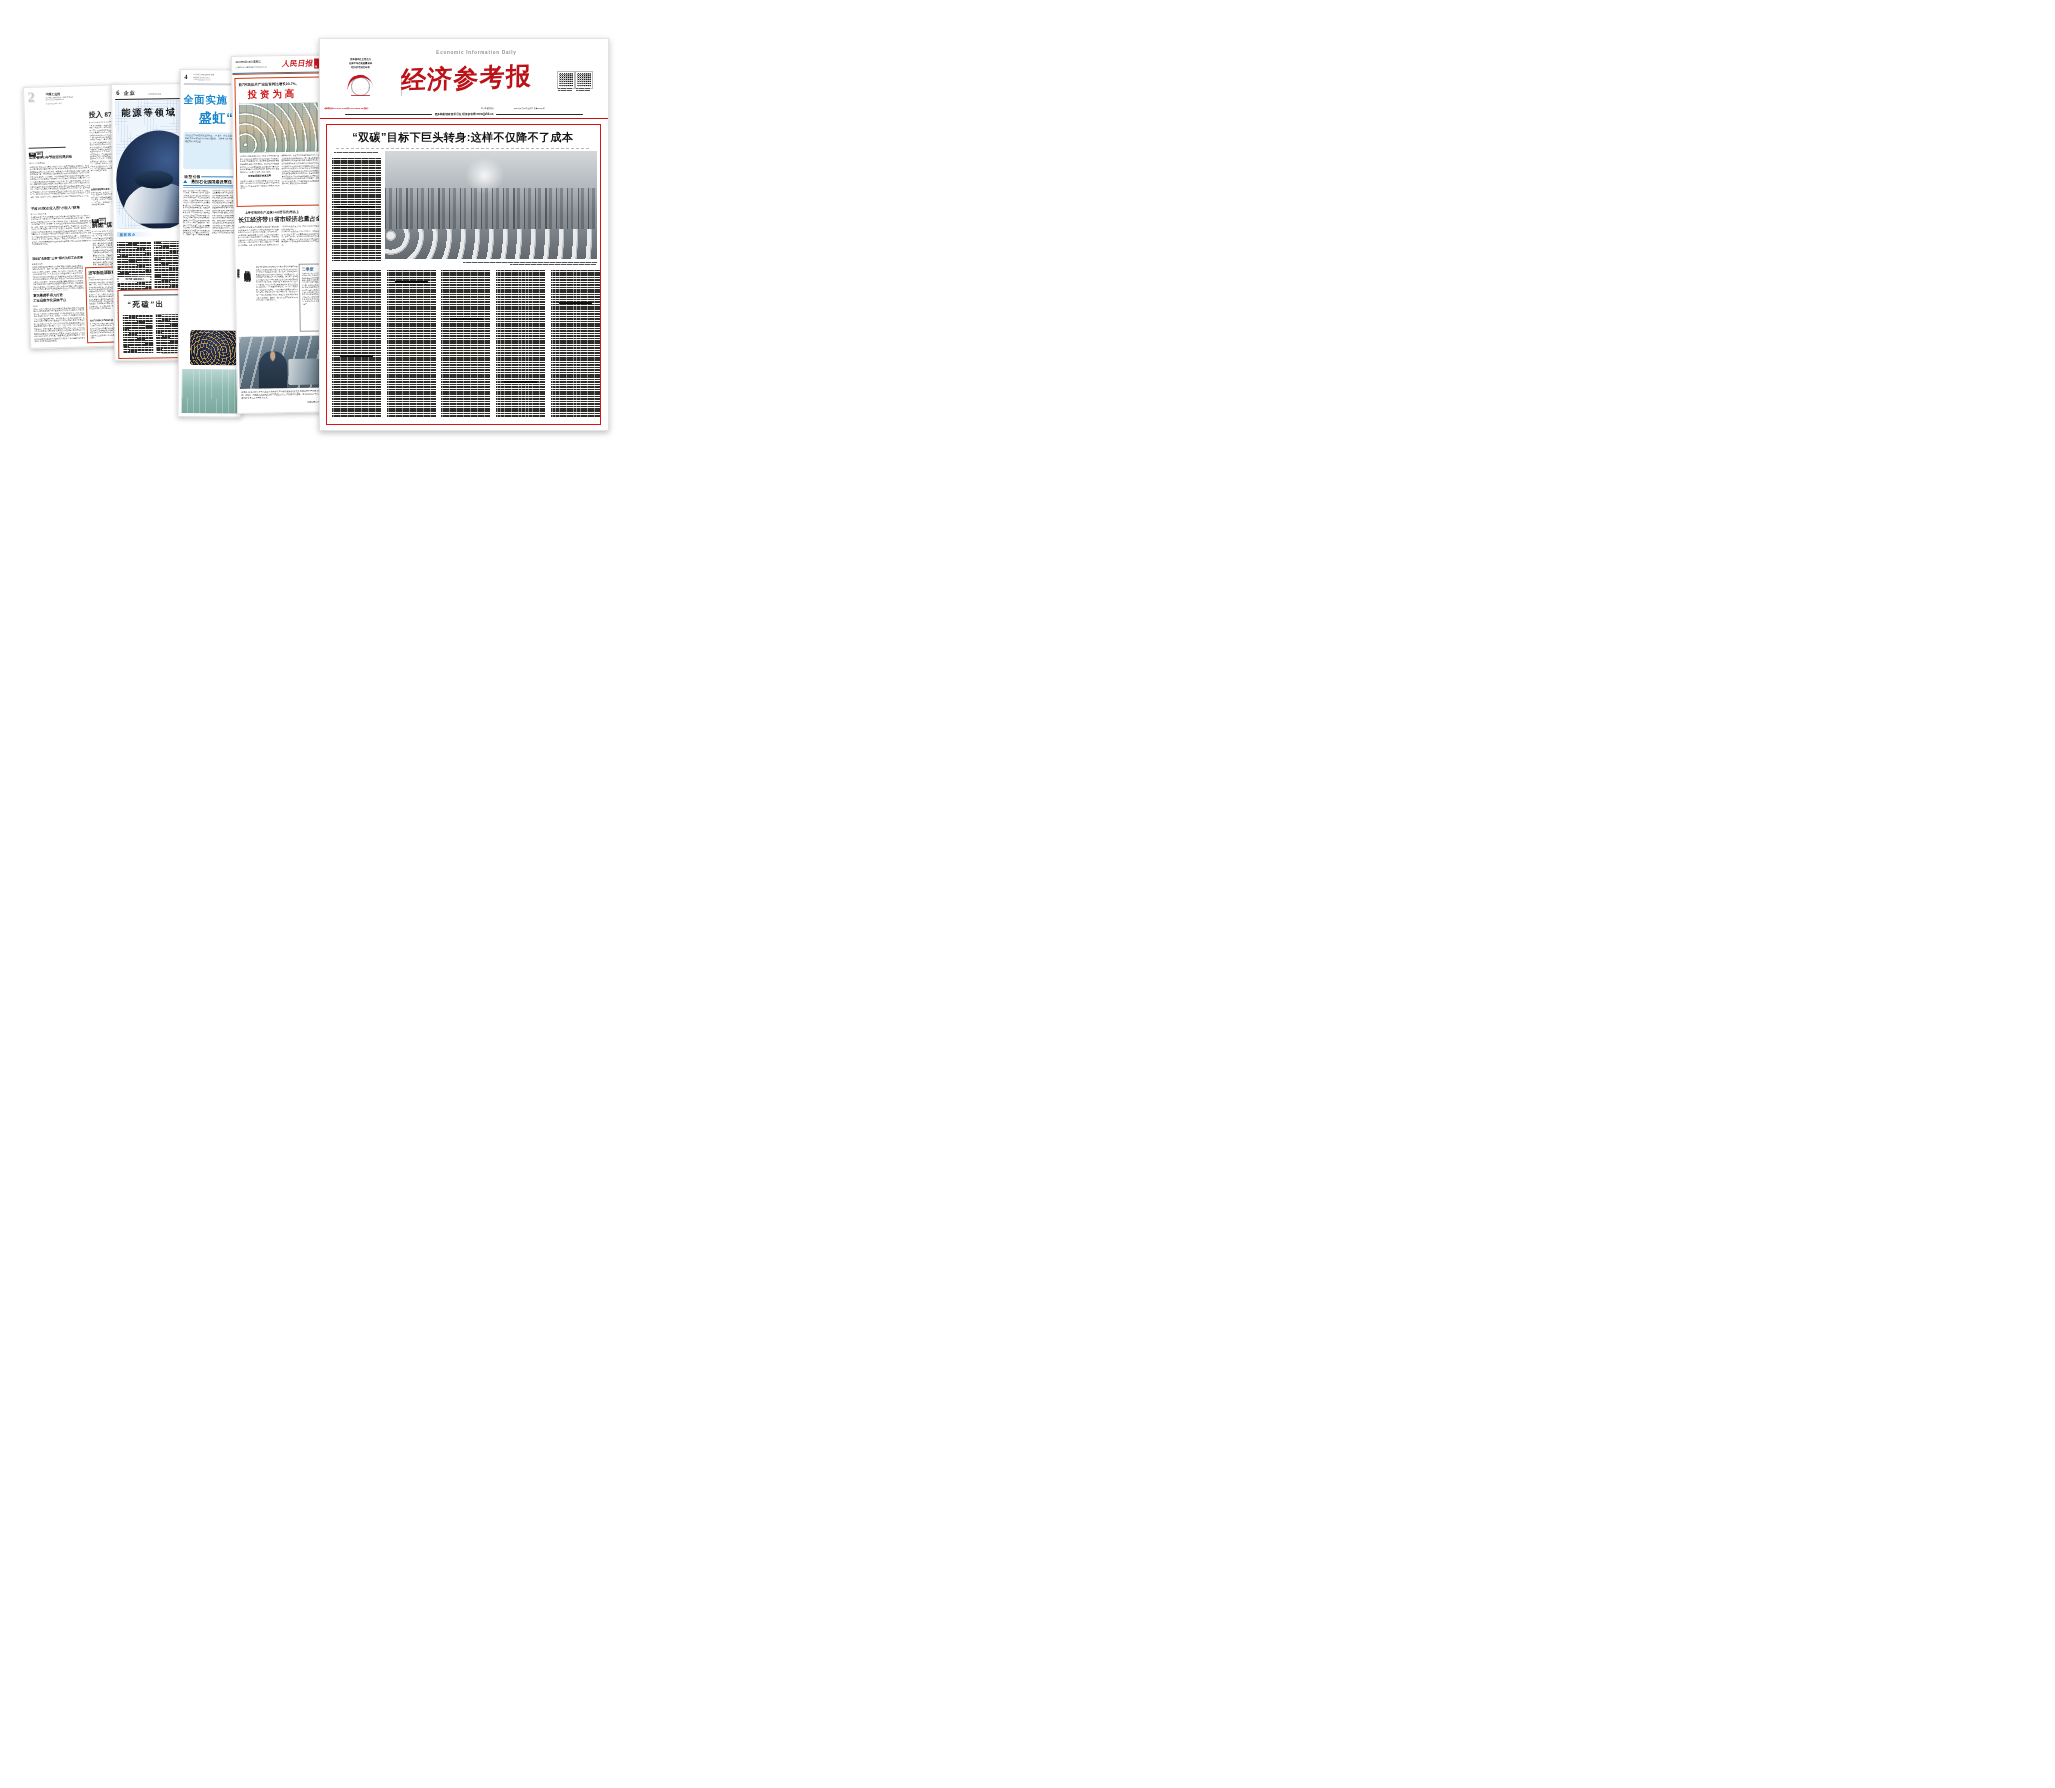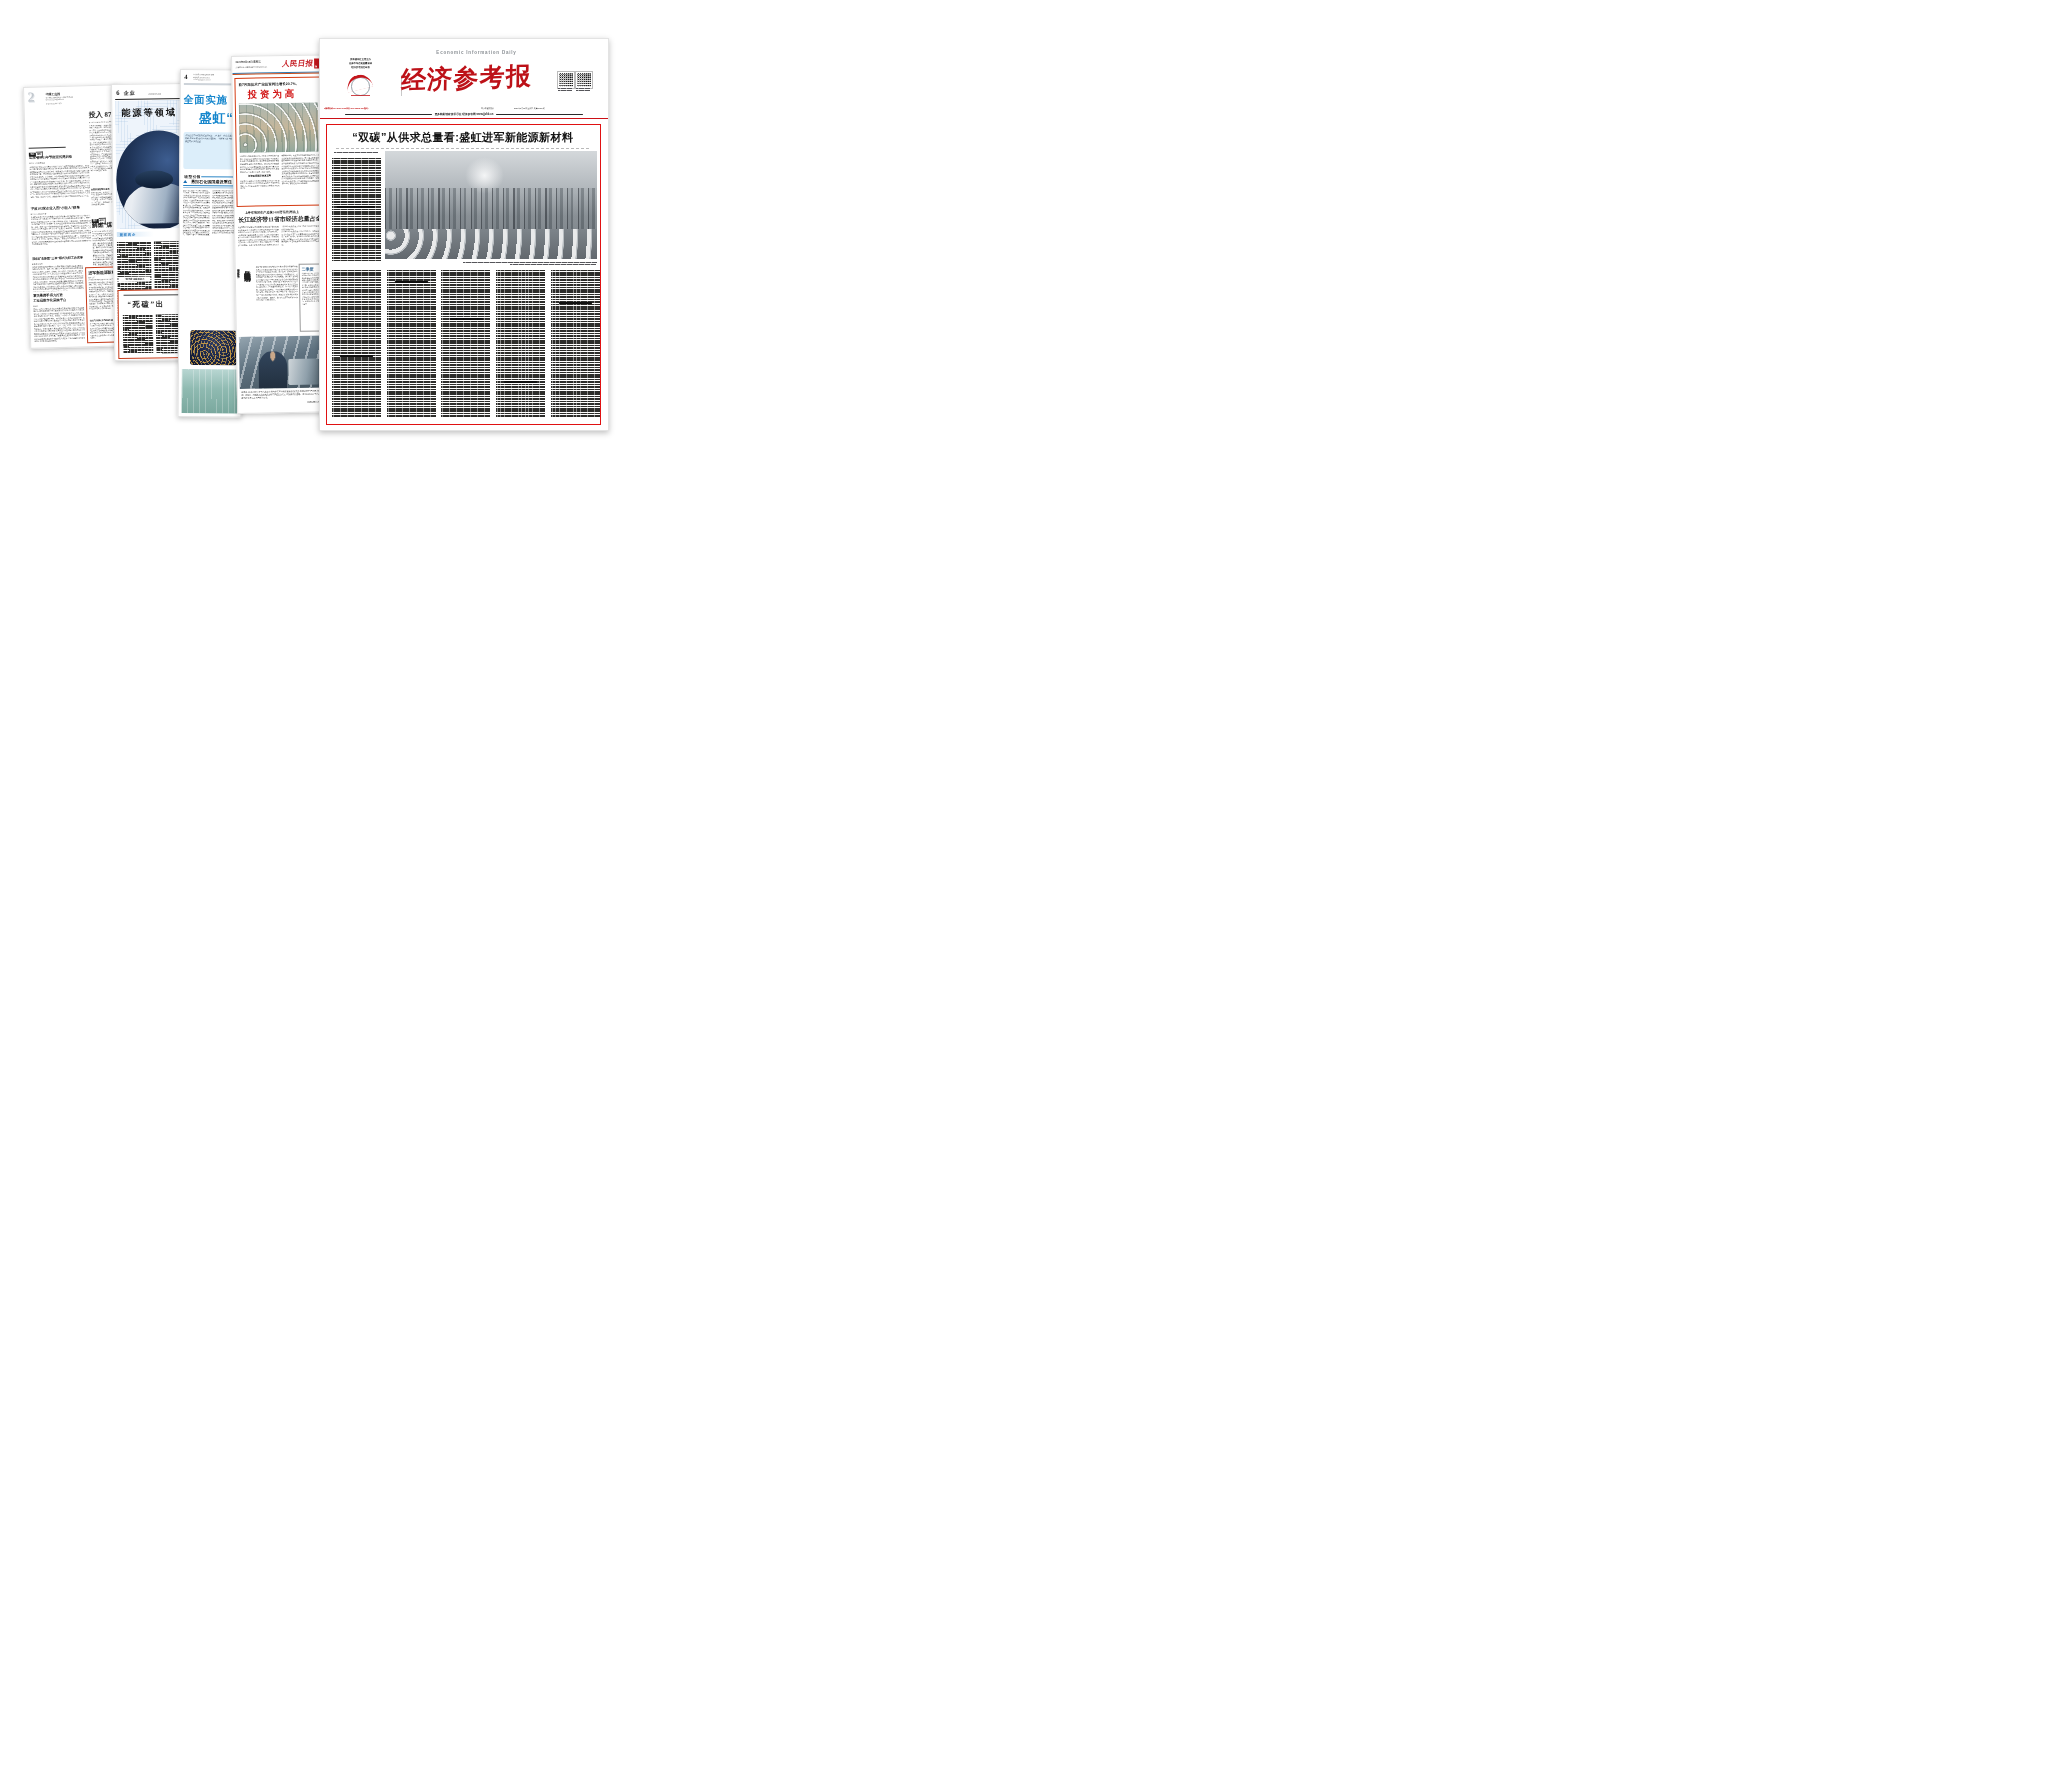--- a/index.html
+++ b/index.html
@@ -237,21 +237,21 @@
 
     <div class="abs rule-flex" style="left:25px;top:73px;width:238px;">
       <div class="ln"></div>
       <div class="b" style="font-size:2.7px;">更多精彩独家资讯尽在 经济参考网 www.jjckb.cn</div>
       <div class="ln"></div>
     </div>
     <div class="abs" style="left:0;top:79px;width:288px;height:1.2px;background:#cc1016;"></div>
 
     <div class="abs" style="left:5.8px;top:85px;width:275px;height:301px;border:1.6px solid #e01112;background:#fff;box-sizing:border-box;">
       <div class="abs b clip" style="left:0;top:5px;width:272px;font-size:11px;text-align:center;letter-spacing:0.4px;color:#141414;
-                  font-family:'Liberation Sans',sans-serif;font-weight:900;">“双碳”从供求总量看:盛虹进军新能源新材料</div>
+                  font-family:'Liberation Sans',sans-serif;font-weight:900;">“双碳”目标下巨头转身:这样不仅降不了成本</div>
       <div class="abs" style="left:9px;top:23px;width:253px;height:0.4px;border-bottom:0.4px dashed #b9b9b9;"></div>
       <div class="abs st-light" style="left:7.4px;top:27px;width:44px;height:1.9px;"></div>
 
       <div class="abs st" style="left:5px;top:33px;width:49px;height:104px;"></div>
       <div class="subbar" style="left:10px;top:81px;width:38px;"></div>
 
       <div class="abs" style="left:58px;top:26px;width:212px;height:108px;overflow:hidden;
                   background:linear-gradient(180deg,#d4d8db 0%, #aeb4b9 38%, #868d93 60%, #6e757b 100%);">
         <div class="abs" style="left:38%;top:6%;width:18%;height:34%;border-radius:50%;background:radial-gradient(#f4f5f6 0%,rgba(244,245,246,0) 70%);"></div>
         <div class="abs" style="left:0;top:34%;width:100%;height:44%;

